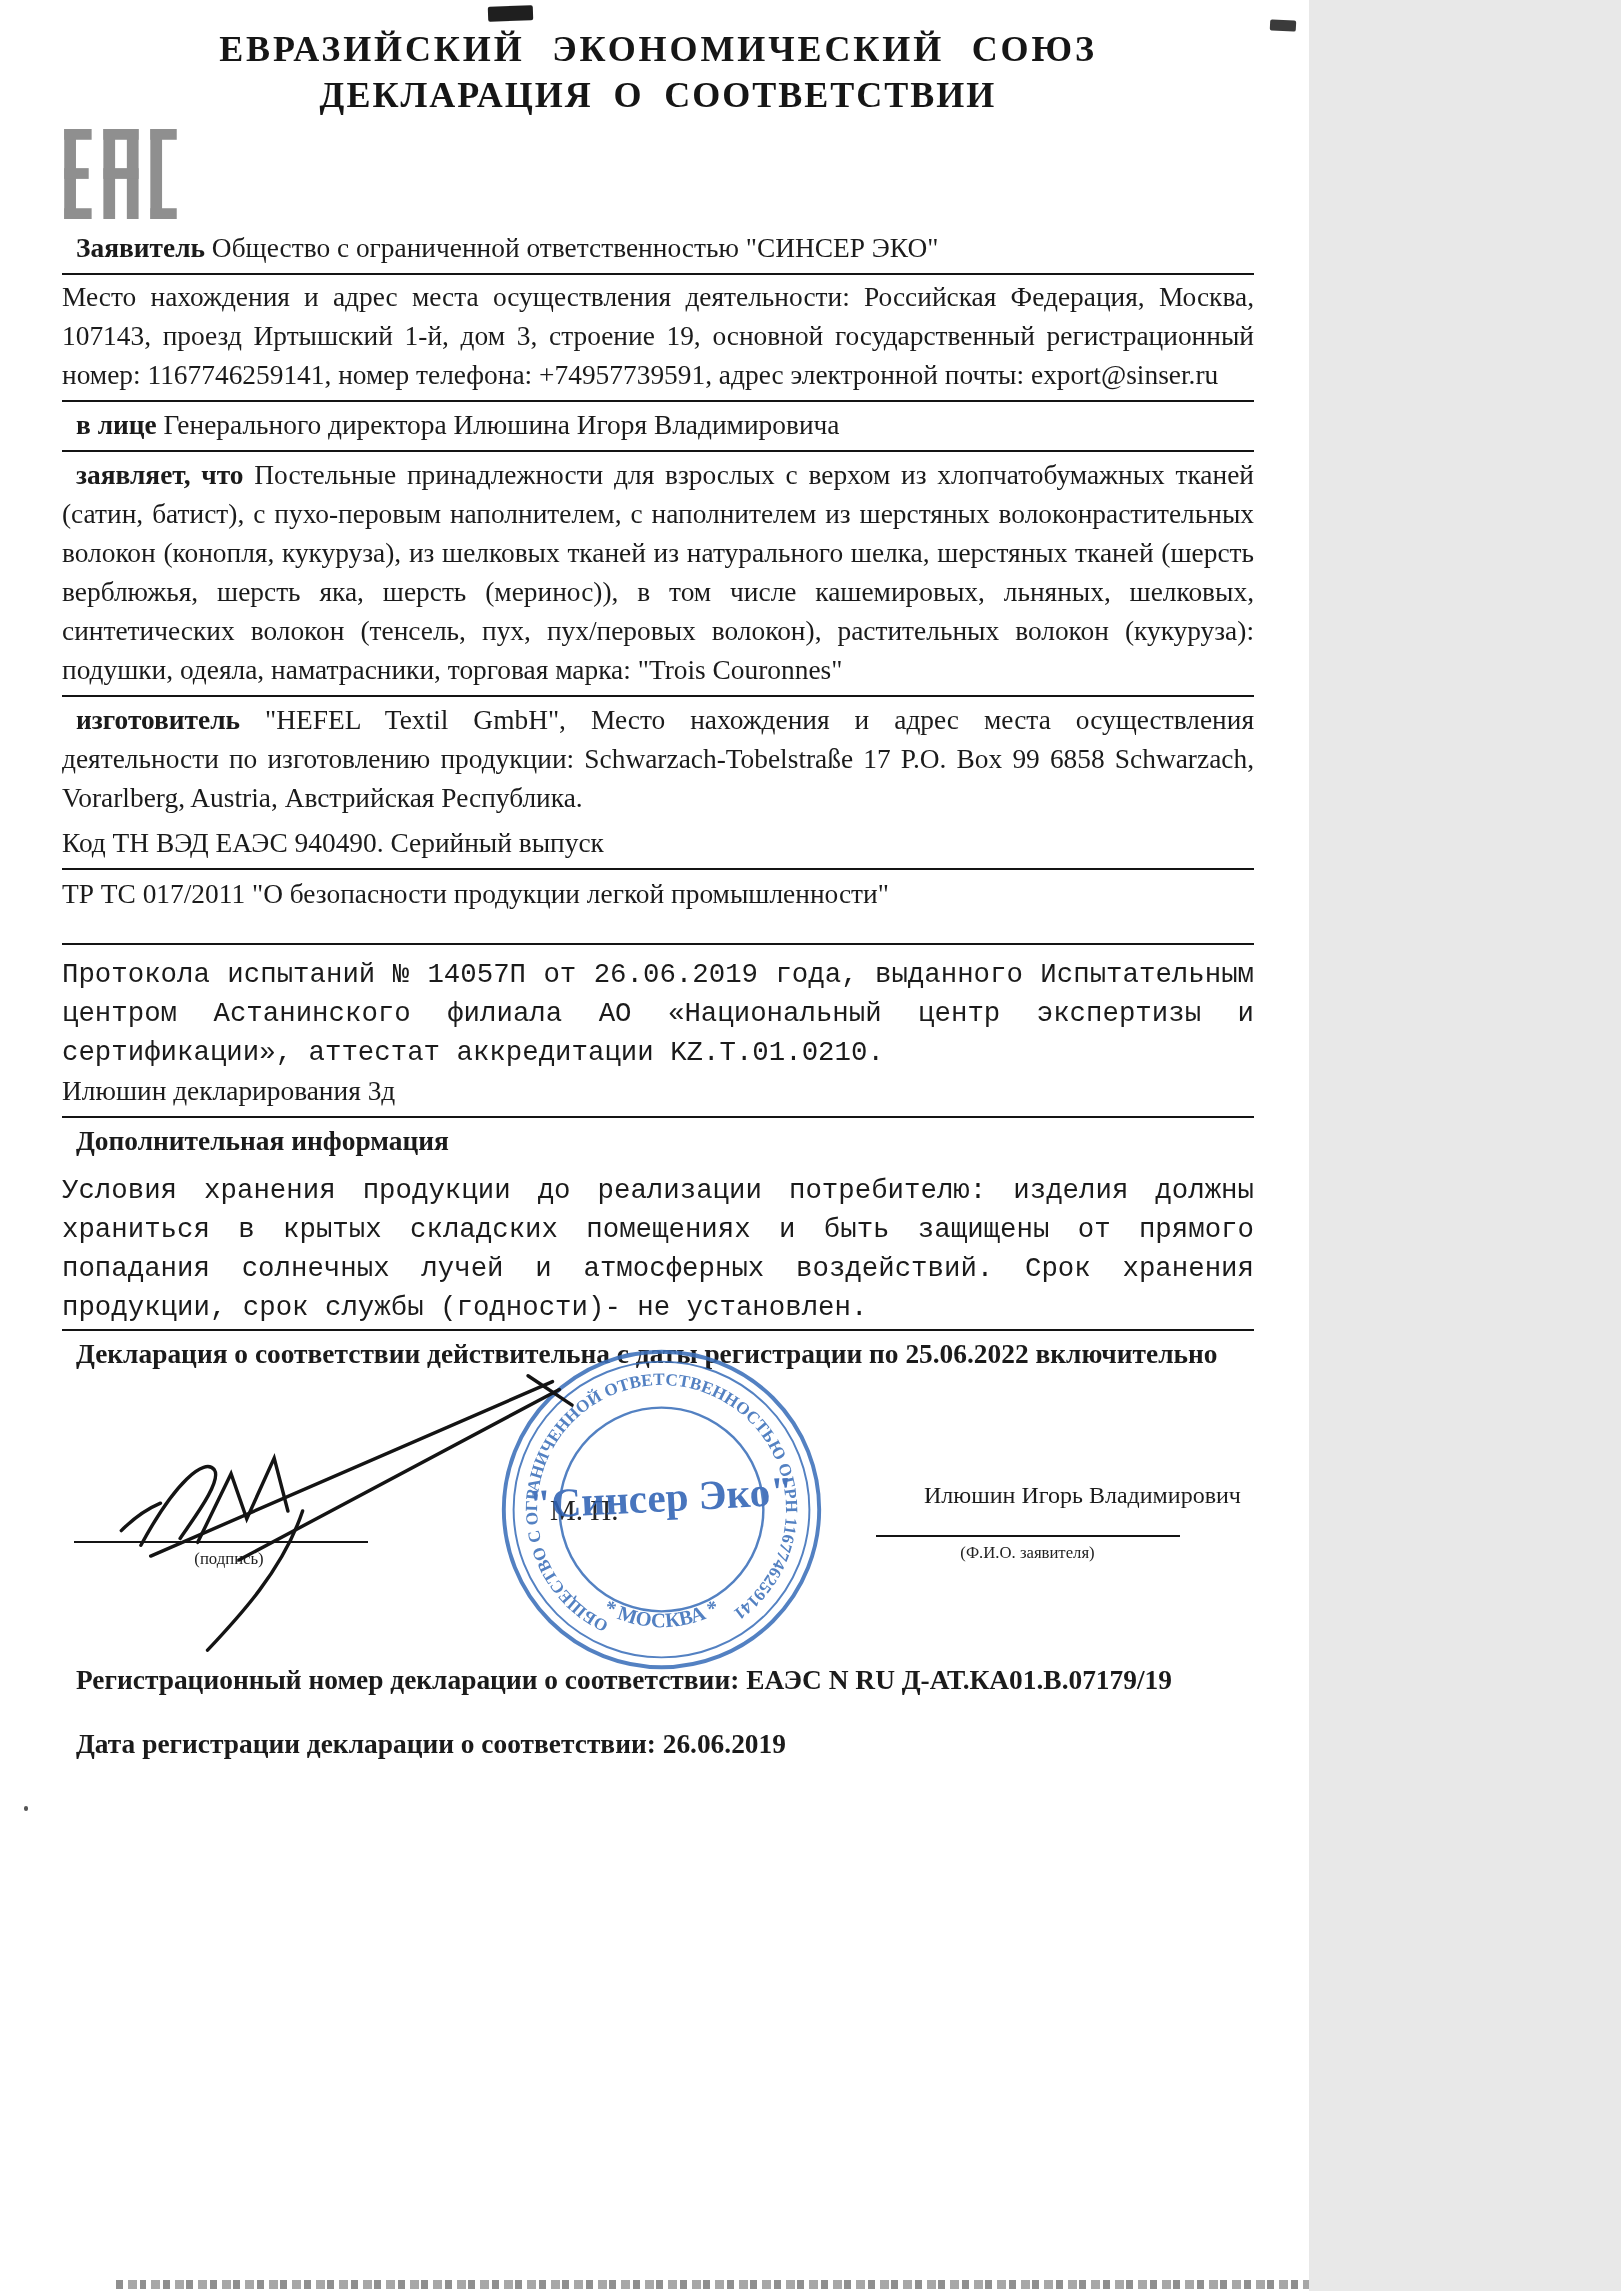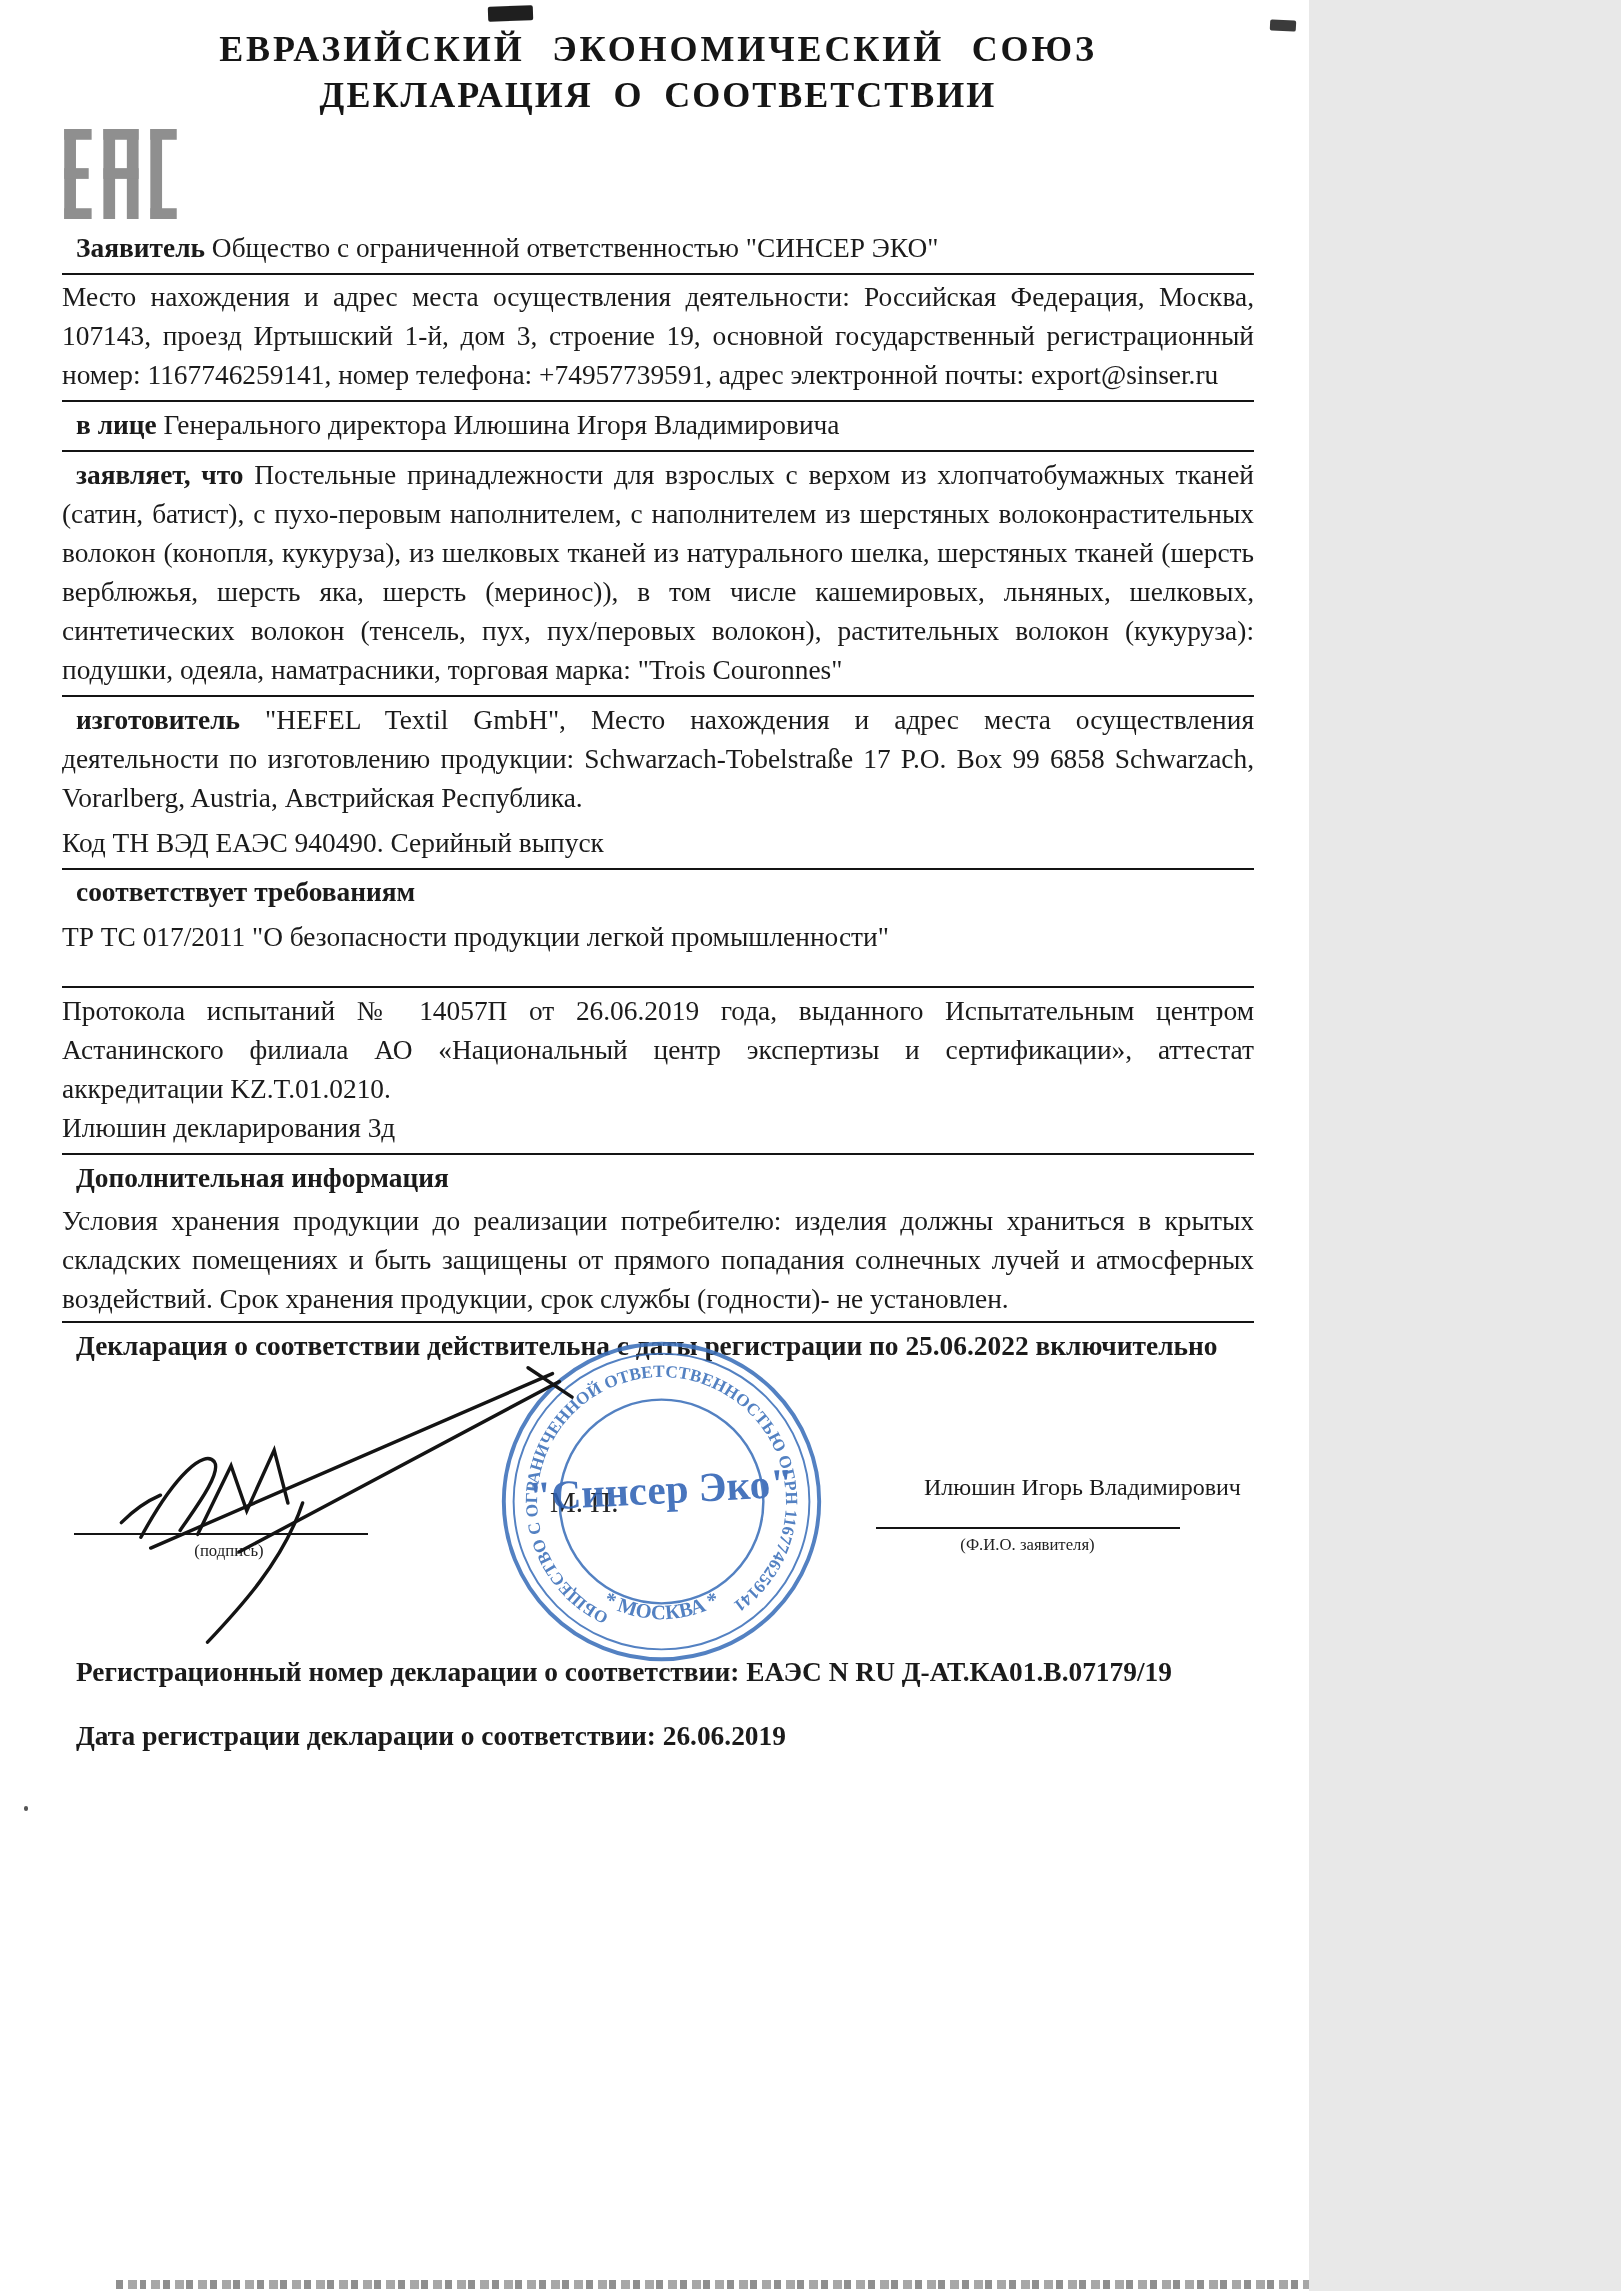--- a/index.html
+++ b/index.html
@@ -11,21 +11,21 @@
   }
   .content{position:absolute;left:62px;right:55px;top:25.5px;}
   .title{ text-align:center;font-weight:bold;font-size:36px;letter-spacing:2.9px;word-spacing:15.7px;line-height:1.3;color:#161616;}
   .title .l2{letter-spacing:2px;word-spacing:9.8px;}
   .logo-wrap{margin-top:9.8px;height:90px;}
   .para{font-size:27.4px;line-height:39px;text-align:justify;margin:0;}
   .line{font-size:27.4px;line-height:39px;margin:0;}
   .b{font-weight:bold;margin-left:14px;}
   .rule{border:none;border-top:2.9px solid #141414;margin:4.9px 0 3.9px 0;}
   .rule.thin{border-top-width:2px;}
-  .mt6{margin-top:5.9px;} .mt10{margin-top:9.8px;} .mt14{margin-top:4px;} .mt20{margin-top:19.6px;} .mt26{margin-top:25.5px;}
+  .mt6{margin-top:5.9px;} .mt10{margin-top:9.8px;} .mt14{margin-top:10px;font-family:Liberation Mono, monospace;} .mt20{margin-top:19.6px;} .mt26{margin-top:25.5px;}
   .sig-area{position:relative;height:263px;margin-top:3.9px;}
   .sig-svg{position:absolute;left:19.6px;top:-13.7px;z-index:3;}
   .sig-line{position:absolute;left:11.8px;top:163px;width:294px;border-top:2.9px solid #141414;}
   .sig-caption{position:absolute;left:69px;top:171px;width:196px;text-align:center;font-size:16.7px;color:#222;}
   .mp-label{position:absolute;left:488px;top:116px;font-size:29px;color:#242424;z-index:1;}
   .stamp{position:absolute;left:433px;top:-35px;z-index:2;opacity:0.88;}
   .fio-line{position:absolute;left:814px;top:157px;width:304px;border-top:2.9px solid #141414;}
   .fio-caption{position:absolute;left:784px;top:165px;width:363px;text-align:center;font-size:16.7px;color:#222;}
   .fio-name{position:absolute;left:862px;top:104px;width:549px;font-size:24px;color:#1b1b1b;}
   
@@ -106,21 +106,20 @@
 
     <p class="para">
       <span class="b">изготовитель </span>
       <span>"HEFEL Textil GmbH", Место нахождения и адрес места осуществления деятельности по изготовлению продукции: Schwarzach-Tobelstraße 17 P.O. Box 99 6858 Schwarzach, Vorarlberg, Austria, Австрийская Республика.</span>
     </p>
 
     <p class="line mt6">Код ТН ВЭД ЕАЭС 940490. Серийный выпуск</p>
 
     <hr class="rule">
 
-    <p class="line b">соответствует требованиям</p>
     <p class="line mt6">ТР ТС 017/2011 "О безопасности продукции легкой промышленности"</p>
 
     <hr class="rule mt26" style="margin-top:29px;">
 
     <p class="para mt14">Протокола испытаний № 14057П от 26.06.2019 года, выданного Испытательным центром Астанинского филиала АО «Национальный центр экспертизы и сертификации», аттестат аккредитации KZ.T.01.0210.</p>
     <p class="line">Илюшин декларирования 3д</p>
 
     <hr class="rule">
 
     <p class="line b">Дополнительная информация</p>

